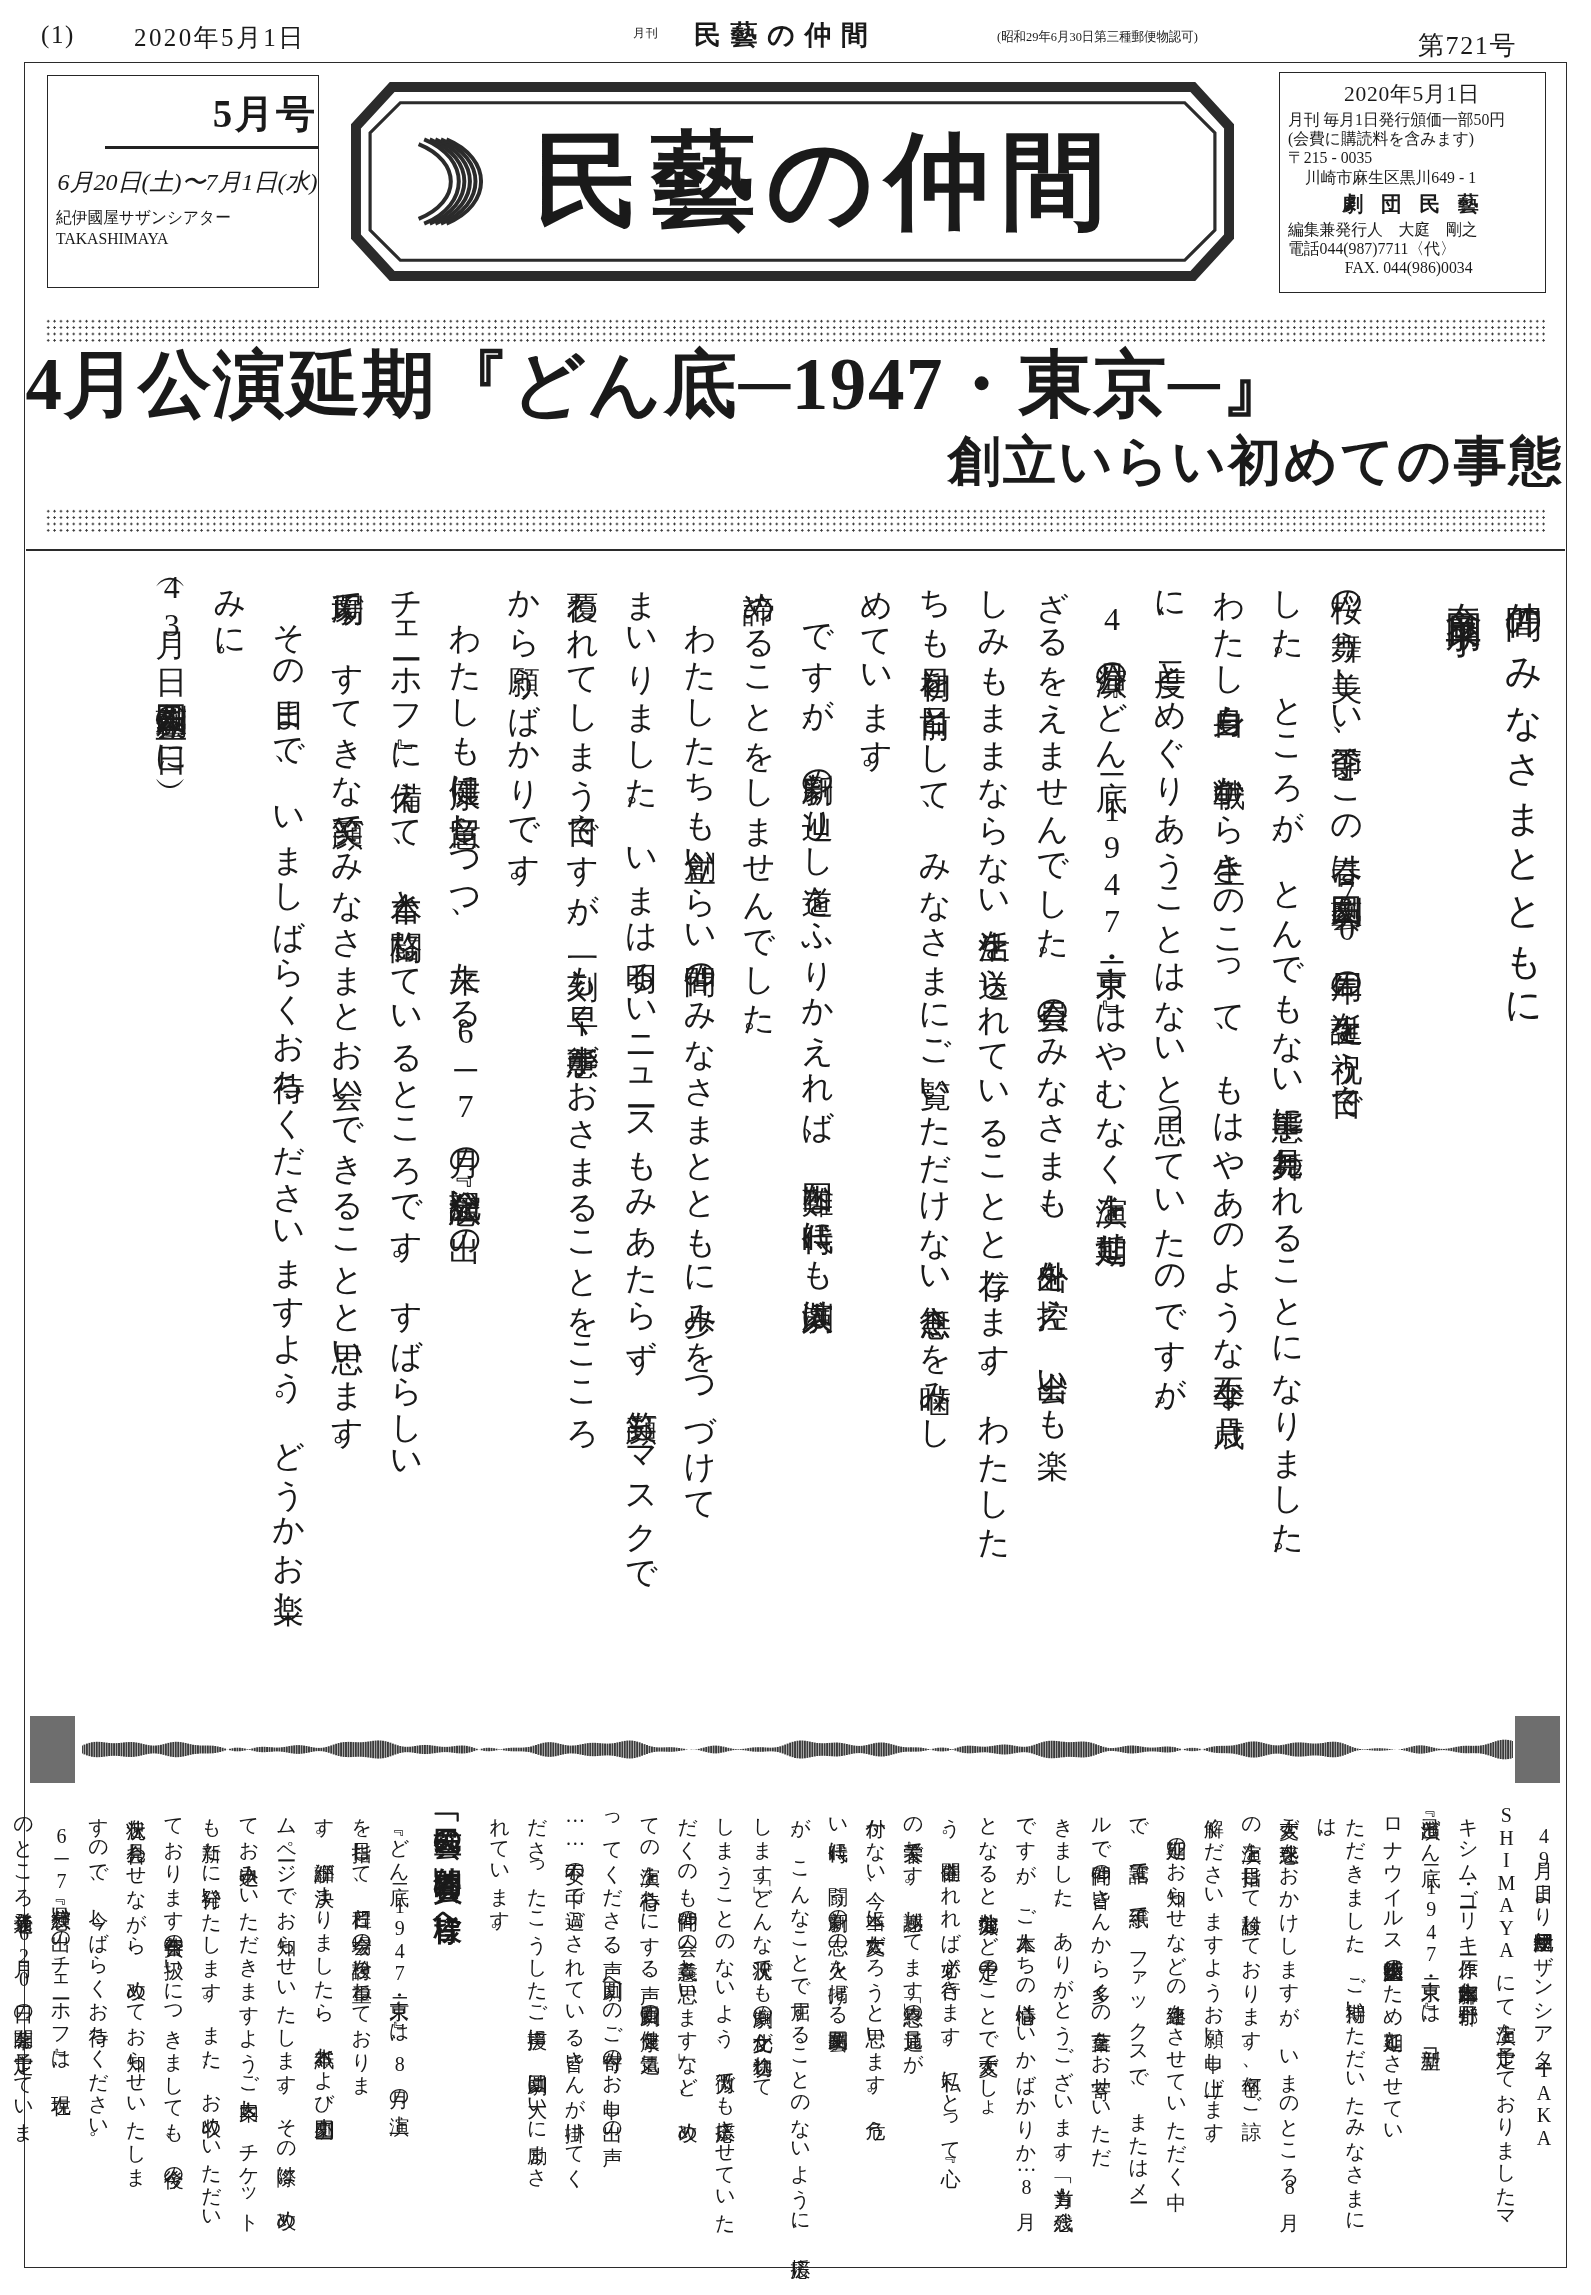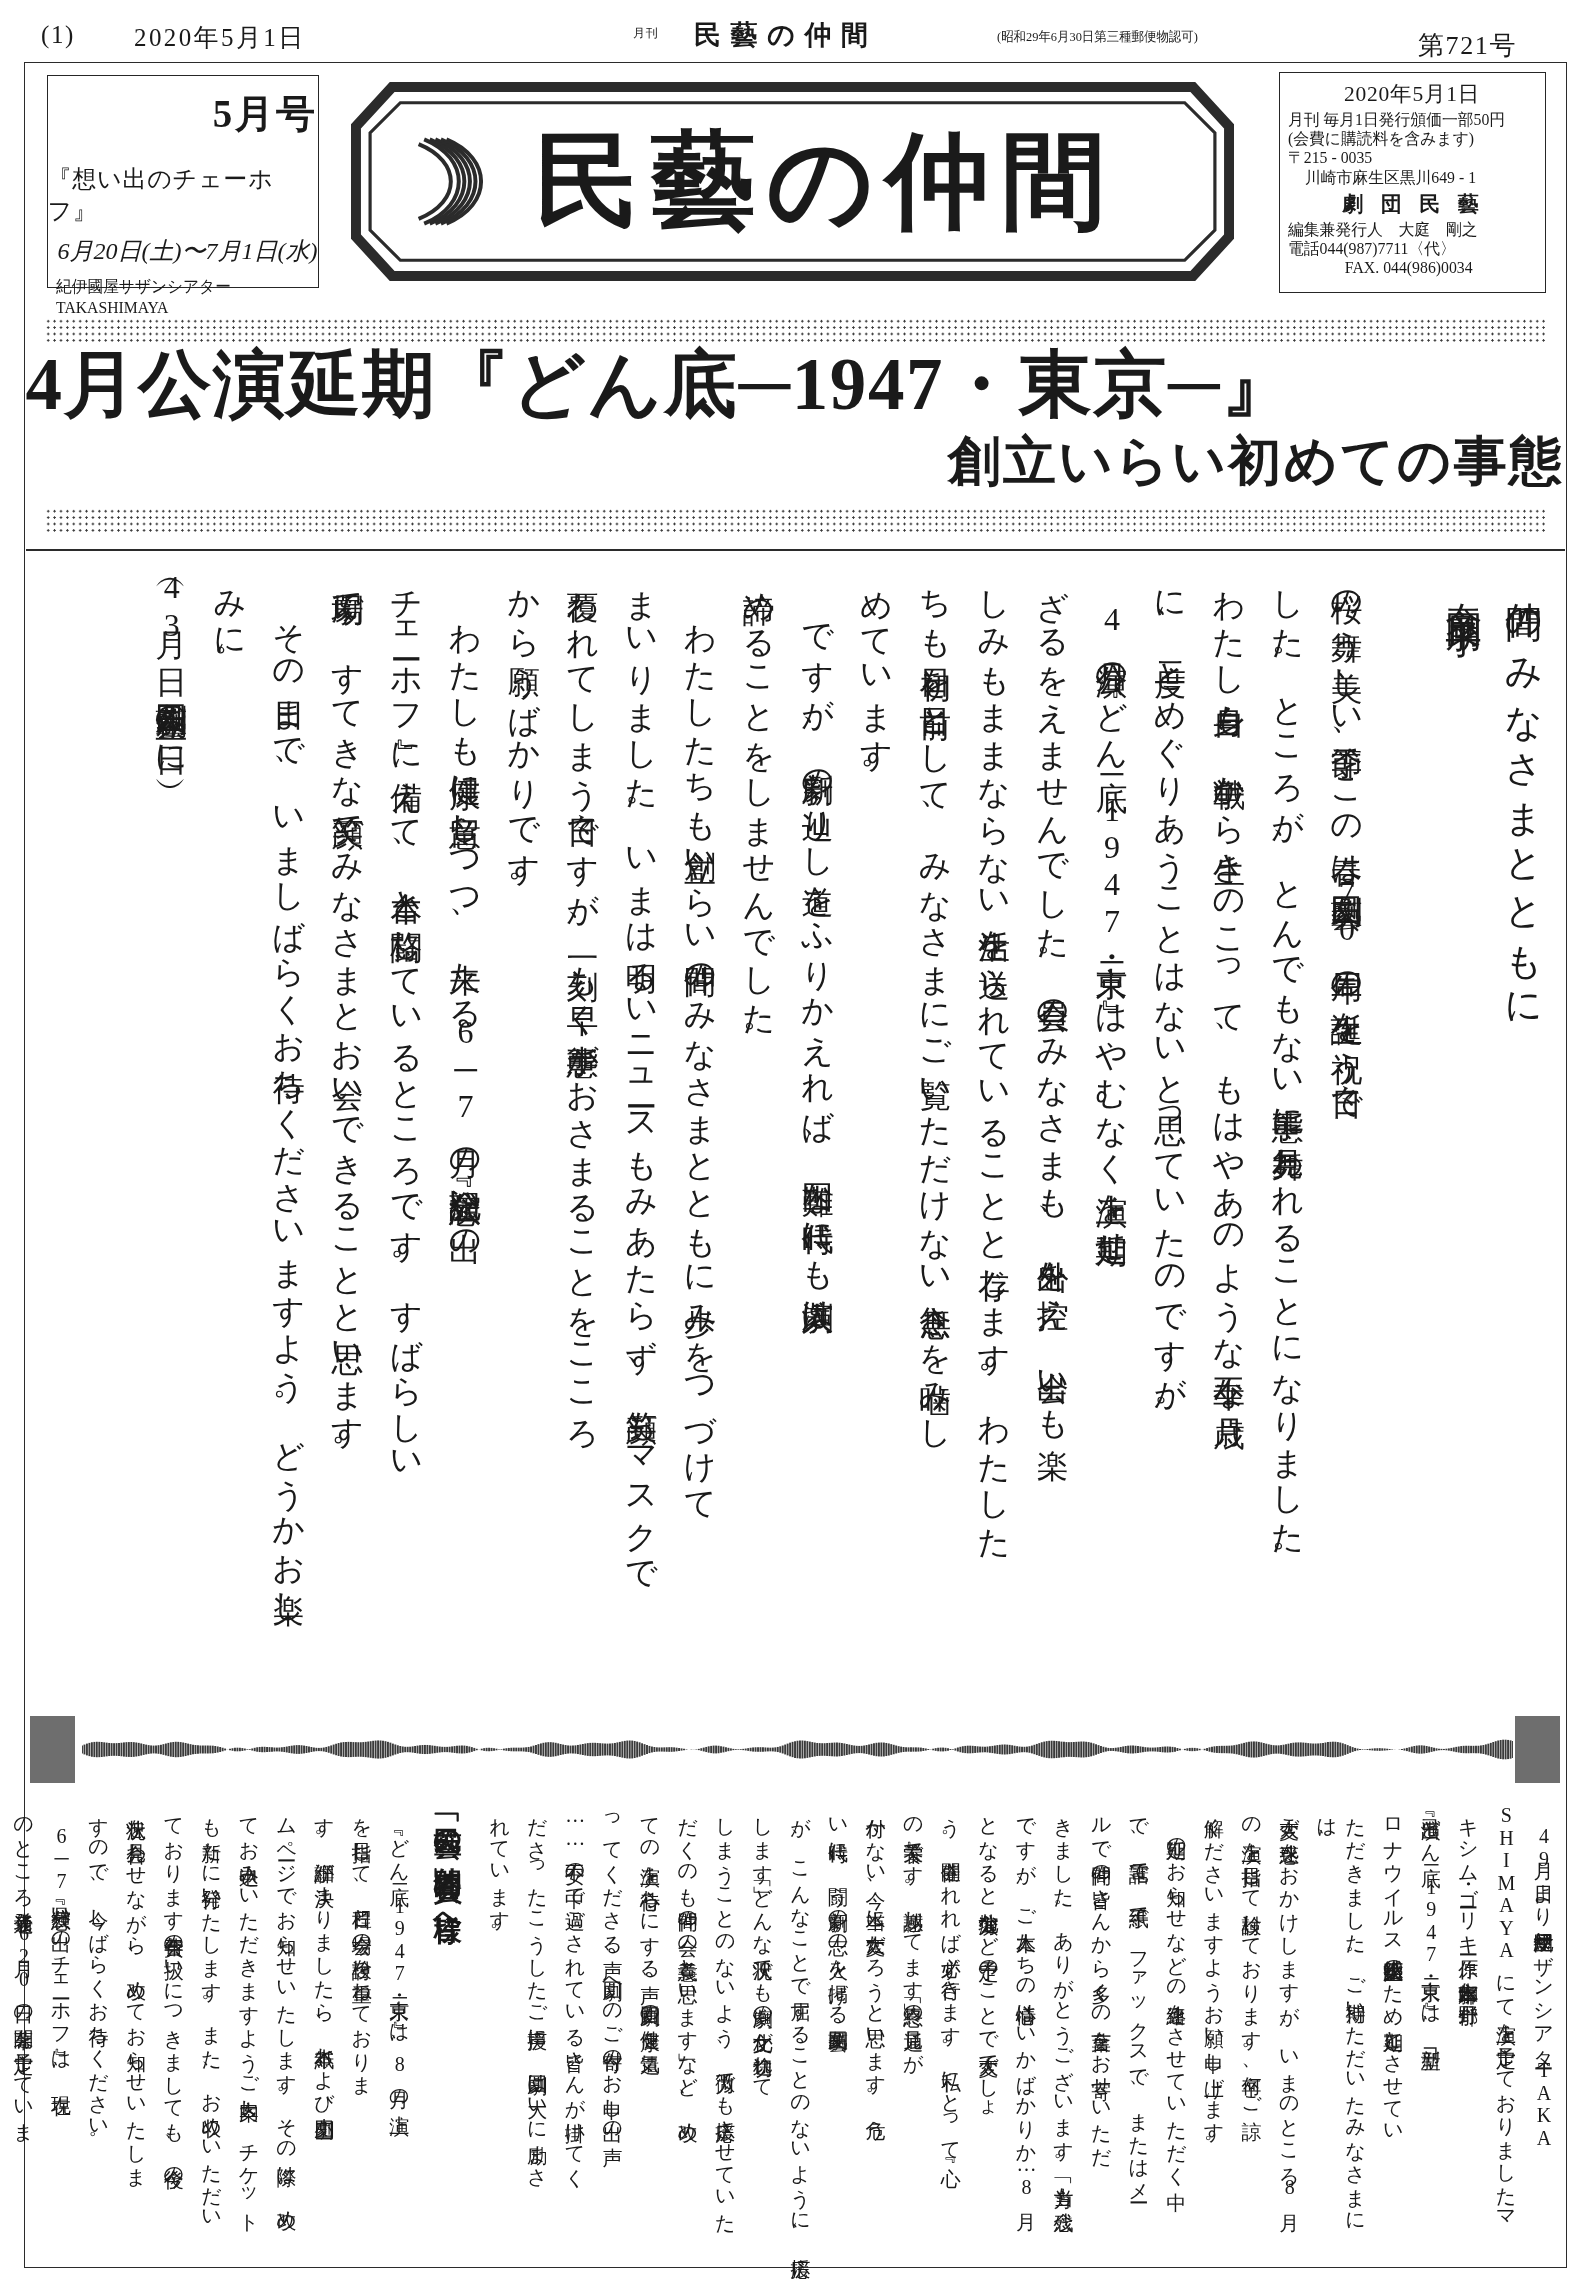--- a/index.html
+++ b/index.html
@@ -112,21 +112,20 @@
     <div class="rh-issue">第721号</div>
   </div>
 
   <div class="frame"></div>
 
   <div class="mh">
 
     <div class="issuebox">
       <div class="big">5月号</div>
       <div class="rule"></div>
-      <div class="l1">『想い出のチェーホフ』</div>
       <div class="l2">6月20日(土)〜7月1日(水)</div>
       <div class="l3">紀伊國屋サザンシアターTAKASHIMAYA</div>
     </div>
 
     <div class="plaque">
       <svg width="883" height="199" viewBox="0 0 1110 250">
         <polygon points="52,6 1058,6 1104,56 1104,194 1058,244 52,244 6,194 6,56" fill="none" stroke="#2b2b2b" stroke-width="13"></polygon>
         <polygon points="62,26 1048,26 1086,64 1086,186 1048,224 62,224 24,186 24,64" fill="none" stroke="#2b2b2b" stroke-width="4"></polygon>
         <g stroke="#2b2b2b" fill="none" stroke-width="5">
           <path d="M120 72 C 178 96 178 154 120 178"></path>

